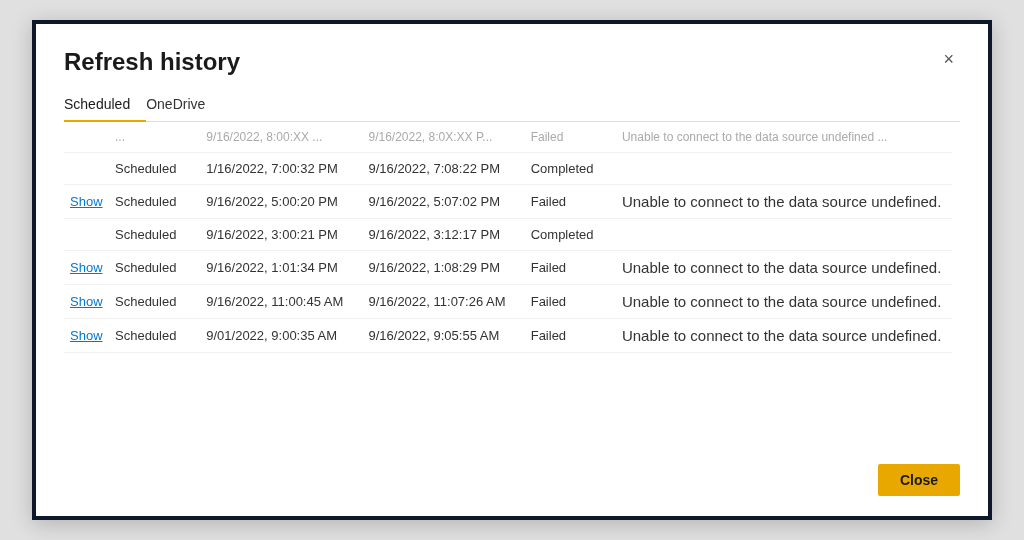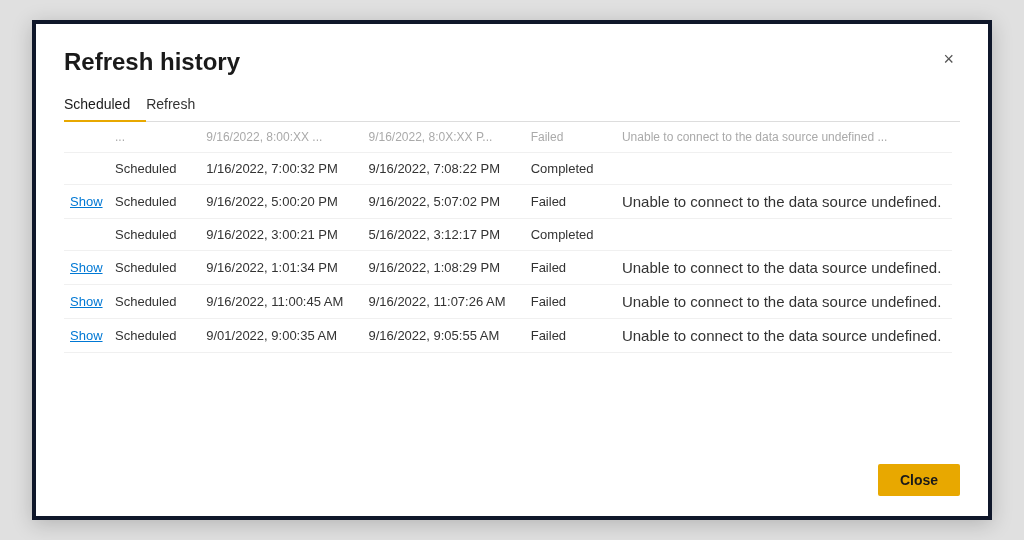--- a/index.html
+++ b/index.html
@@ -120,21 +120,21 @@
 <body>
 
 <div class="dialog">
   <div class="dialog-header">
     <span class="dialog-title">Refresh history</span>
     <button class="close-btn">×</button>
   </div>
 
   <div class="tabs">
     <div class="tab active">Scheduled</div>
-    <div class="tab">Refresh</div>
+    <div class="tab">OneDrive</div>
   </div>
 
   <div class="content-area">
     <table>
       <tbody id="table-body">
       <tr class="top-row-faded">
             <td style="width: 45px;"></td>
             <td class="type-col">...</td>
             <td class="start-col">9/16/2022, 8:00:XX ...</td>
             <td class="end-col">9/16/2022, 8:0X:XX P...</td>
@@ -154,21 +154,21 @@
             <td class="type-col">Scheduled</td>
             <td class="start-col">9/16/2022, 5:00:20 PM</td>
             <td class="end-col">9/16/2022, 5:07:02 PM</td>
             <td class="status-col">Failed</td>
             <td class="error-col">Unable to connect to the data source undefined.</td>
           </tr>
           <tr>
             <td style="width: 45px;"></td>
             <td class="type-col">Scheduled</td>
             <td class="start-col">9/16/2022, 3:00:21 PM</td>
-            <td class="end-col">5/16/2022, 3:12:17 PM</td>
+            <td class="end-col">9/16/2022, 3:12:17 PM</td>
             <td class="status-col">Completed</td>
             <td class="error-col"></td>
           </tr>
           <tr>
             <td class="show-link" style="width: 45px;">Show</td>
             <td class="type-col">Scheduled</td>
             <td class="start-col">9/16/2022, 1:01:34 PM</td>
             <td class="end-col">9/16/2022, 1:08:29 PM</td>
             <td class="status-col">Failed</td>
             <td class="error-col">Unable to connect to the data source undefined.</td>

